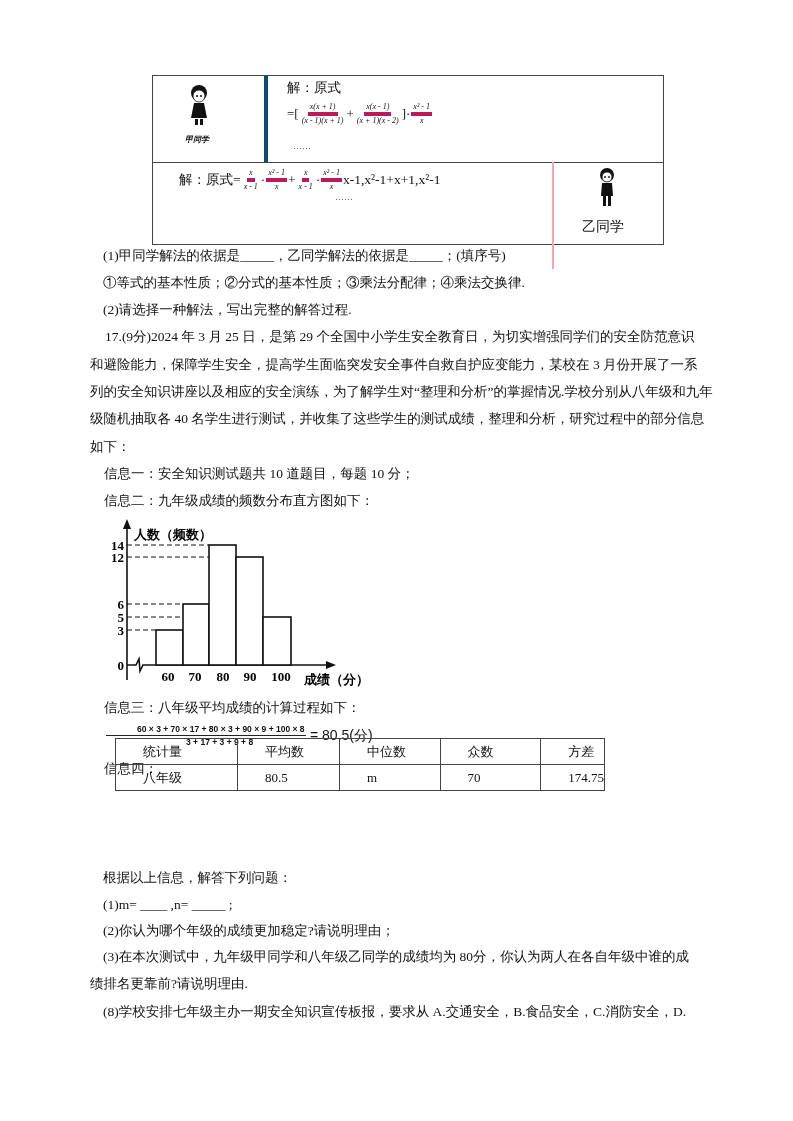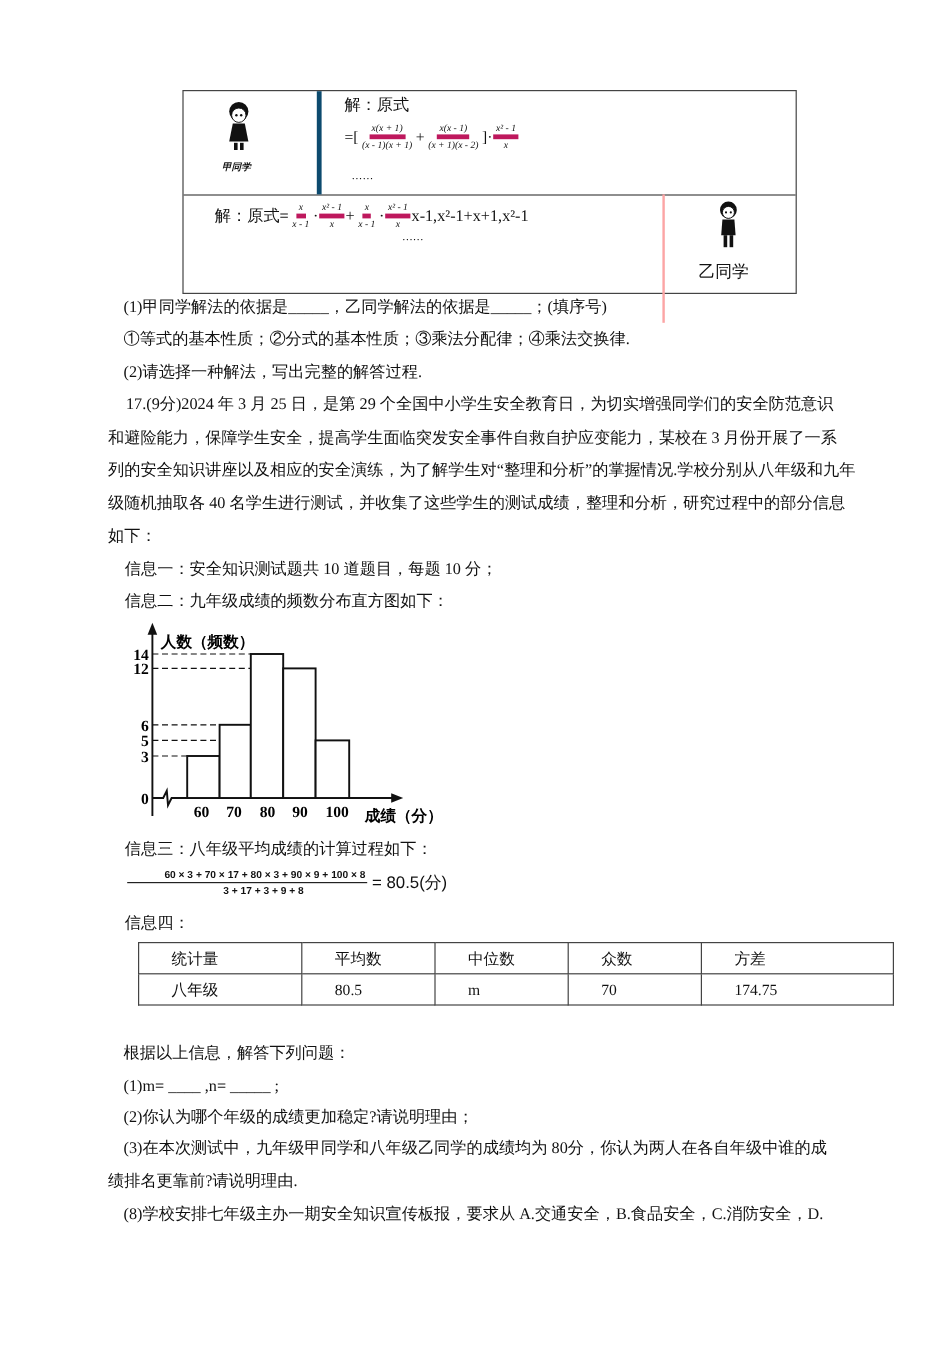--- a/index.html
+++ b/index.html
@@ -18,21 +18,21 @@
   .frac { display: inline-flex; flex-direction: column; align-items: center; vertical-align: middle;
           font-size: 8px; font-style: italic; line-height: 10px; margin: 0 1px; }
   .frac .num { border-bottom: 4px solid #be185d; padding: 0 2px; }
   .frac .den { padding: 0 2px; }
   .figure { position: absolute; }
 
   
   .hist { position: absolute; left: 100px; top: 515px; width: 290px; height: 180px; }
 
   
-  table.stats { position: absolute; left: 115px; top: 785px; width: 630px; border-collapse: collapse;
+  table.stats { position: absolute; left: 115px; top: 738px; width: 490px; border-collapse: collapse;
                 font-size: 13px; }
   table.stats td { border: 1px solid #444; height: 26px; padding: 0 0 0 27px; box-sizing: border-box; }
 
   .fracbig { position: absolute; left: 106px; top: 724px; font-family: "Liberation Sans", sans-serif;
              font-size: 8.5px; font-weight: bold; }
   .fracbig .n { position:absolute; left:0; top:0; white-space:nowrap;margin-left:31px; }
   .fracbig .bar { position:absolute; left:0; top:11px; width:200px; border-top:1px solid #222; }
   .fracbig .d { position:absolute; left:66px; top:13px; white-space:nowrap;margin-left:14px; }
   .fracbig .r { position:absolute; left:204px; top:3px; font-size:14px; font-weight: normal; white-space:nowrap; }
 </style>

